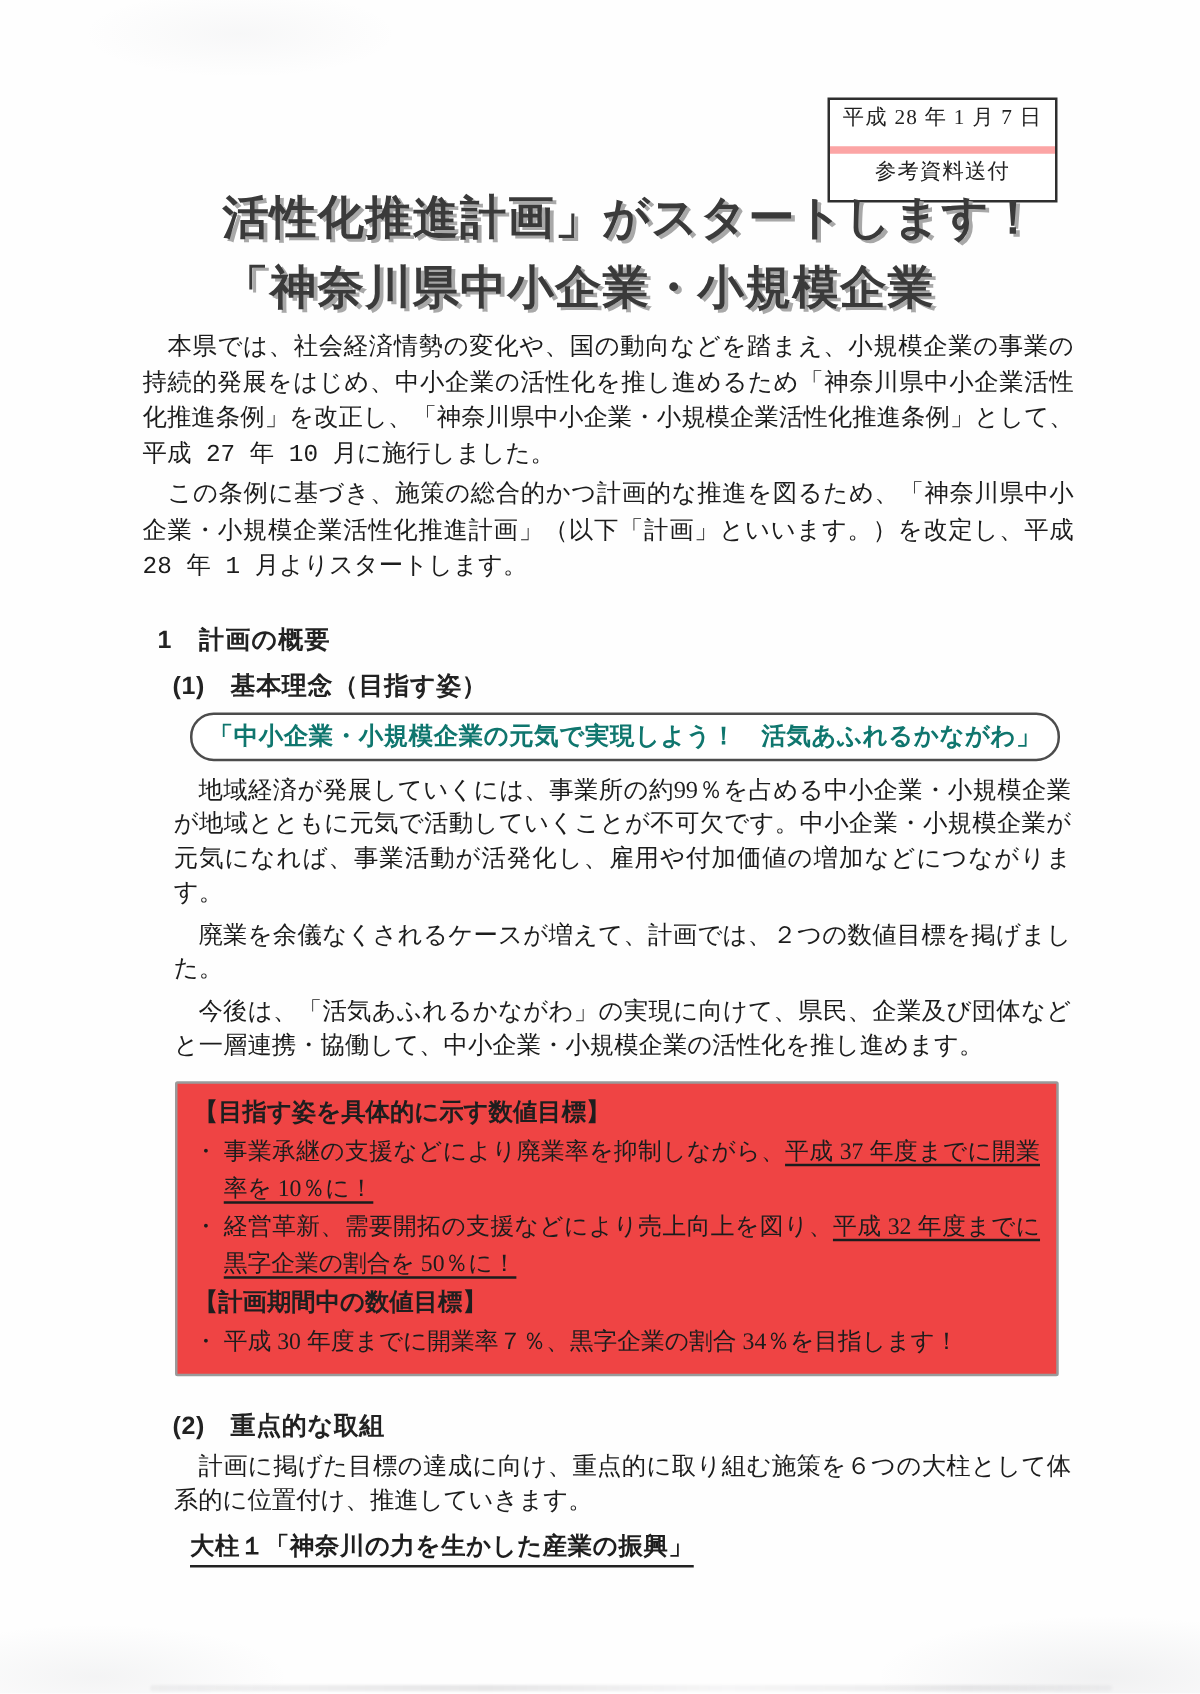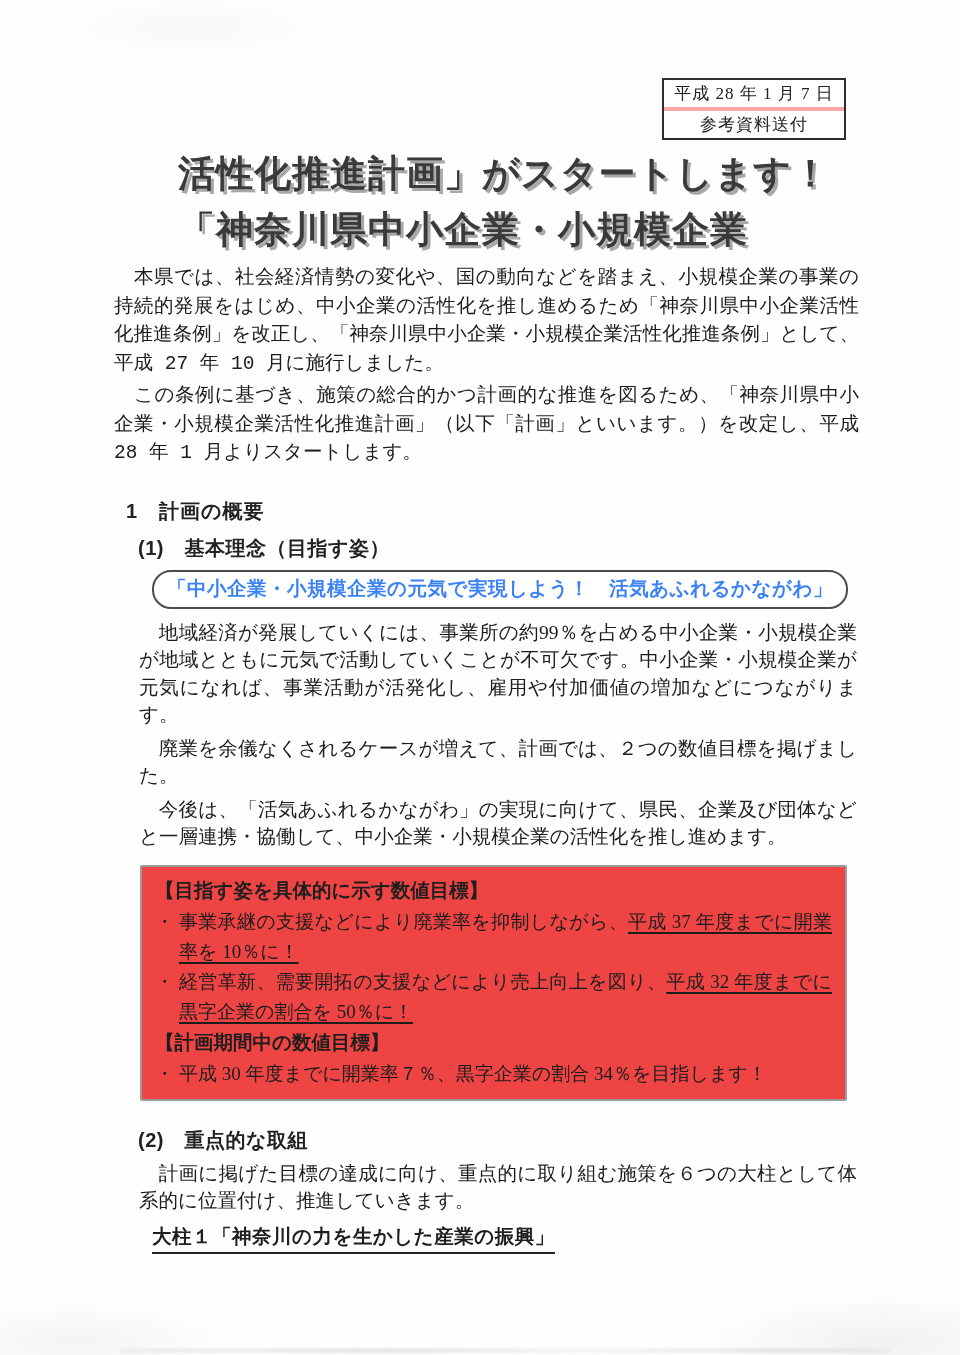--- a/index.html
+++ b/index.html
@@ -38,22 +38,22 @@
   
   .stamp-box {
     position: absolute; top: 78px; right: 114px; width: 180px;
     border: 2px solid #2e2e2e;
     text-align: center;
     font-size: 17px;
     letter-spacing: 1px;
     color: #222;
     background: #fff;
   }
-  .stamp-row { padding: 3px 2px 2px; line-height: 22px; }
-  .stamp-row + .stamp-row { border-top: 4px solid #fca5a5; }
+  .stamp-row { padding: 3px 2px 12px; line-height: 22px; }
+  .stamp-row + .stamp-row { border-top: 6px solid #fca5a5; }
 
   
   .doc-title {
     position: absolute; top: 146px; left: 178px;
     font-family: "Liberation Sans", "DejaVu Sans", sans-serif;
     font-weight: 700;
     font-size: 37px;
     line-height: 56px;
     letter-spacing: 1px;
     color: #3a3a3a;
@@ -85,21 +85,21 @@
     letter-spacing: 0.5px;
   }
 
   .slogan-box {
     margin: 8px 0 0 152px;
     width: fit-content;
     border: 2px solid #4c4c4c;
     border-radius: 19px;
     padding: 3px 13px 5px;
     font-family: Liberation Sans, sans-serif;
-    font-weight: 700; font-size: 19.5px; color: #3b82f6;
+    font-weight: 700; font-size: 19.5px; color: #0f766e;
     letter-spacing: 0.5px;
     background: #fff;
   }
 
   .p-sub {
     margin: 6px 0 0 139px; width: 718px;
     font-size: 19.5px; line-height: 27.5px;
     text-align: justify;
   }
   .p-sub.first { margin-top: 10px; }

